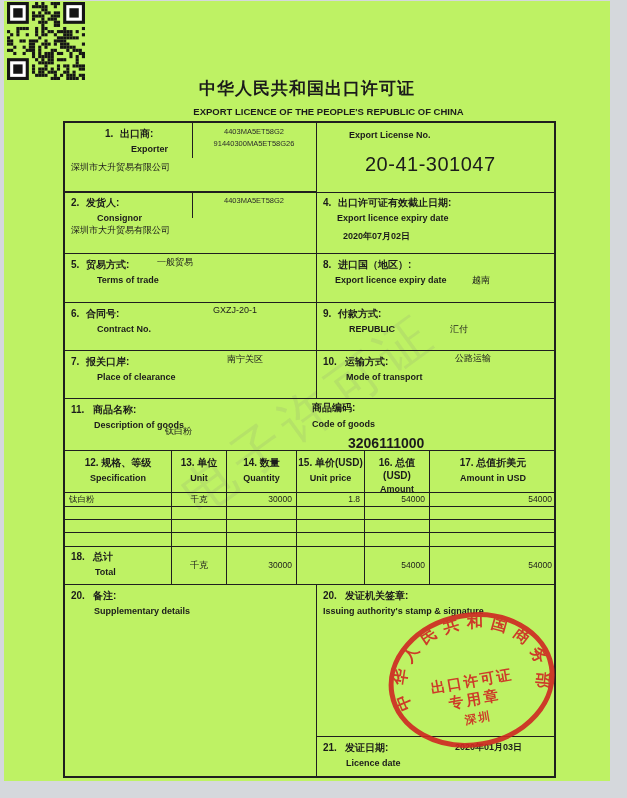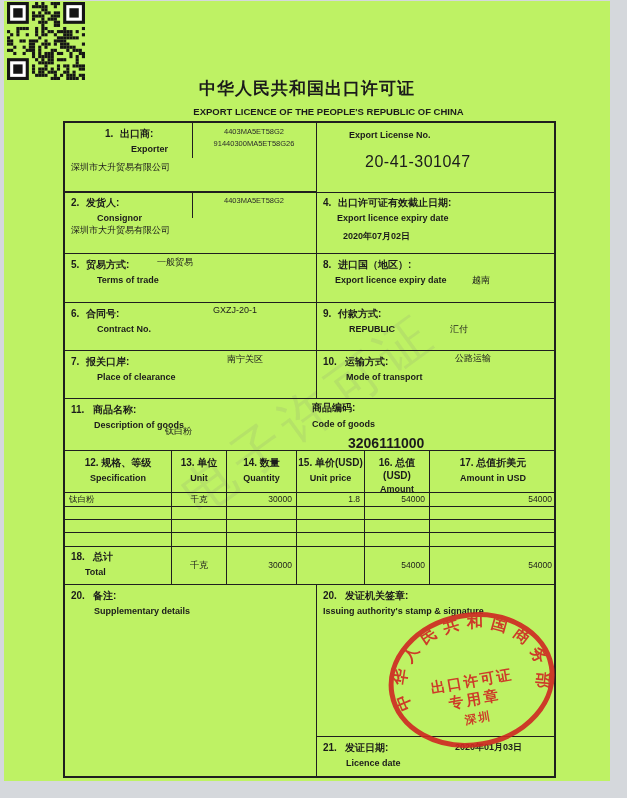--- a/index.html
+++ b/index.html
@@ -20,21 +20,21 @@
   .b-r { border-right:1px solid #1f1f1f; }
   .b-b { border-bottom:1px solid #1f1f1f; }
   .b-t { border-top:1px solid #1f1f1f; }
 
   .lbl { font-size:10px; font-weight:bold; white-space:nowrap; }
   .no  { display:inline-block; min-width:15px; font-weight:bold; }
   .en  { font-size:9px; font-weight:bold; margin-left:26px; margin-top:3px; white-space:nowrap; }
   .en.noind { margin-left:0; }
   .val { position:absolute; font-size:9px; white-space:nowrap; }
   .val.bold { font-weight:bold; }
-  .bignum { position:absolute; font-size:16px; letter-spacing:0.5px; }
+  .bignum { position:absolute; font-size:20px; letter-spacing:0.5px; }
   .codes { position:absolute; left:130px; top:3px; width:118px; text-align:center; font-size:7.5px; color:#2a2a2a; line-height:12px; }
   .pdiv { position:absolute; left:127px; top:0; width:1px; background:#1f1f1f; }
 
   .ith { position:absolute; text-align:center; font-weight:bold; padding-top:5px; }
   .ith .zh { font-size:10px; }
   .ith .ien { font-size:9px; margin-top:3px; }
   .itc { position:absolute; font-size:8.5px; padding:1px 4px; white-space:nowrap; }
   .r { text-align:right; } .c { text-align:center; }
 
   .stamp { position:absolute; left:382px; top:610px; width:172px; height:142px; transform:rotate(-10deg); opacity:0.9; }
@@ -403,21 +403,21 @@
       <div class="itc b-r b-b" style="left:0;top:410px;width:107px;height:14px;"></div>
         <div class="itc b-r b-b" style="left:107px;top:410px;width:55px;height:14px;"></div>
         <div class="itc b-r b-b" style="left:162px;top:410px;width:70px;height:14px;"></div>
         <div class="itc b-r b-b" style="left:232px;top:410px;width:68px;height:14px;"></div>
         <div class="itc b-r b-b" style="left:300px;top:410px;width:65px;height:14px;"></div>
         <div class="itc b-b" style="left:365px;top:410px;width:126px;height:14px;"></div>
     </div>
 
     <div class="cell b-r b-b" style="left:0;top:424px;width:107px;height:38px;padding:3px 6px;">
       <div class="lbl"><span class="no" style="min-width:22px;">18.</span><span>总计</span></div>
-      <div class="en" style="margin-left:14px;">Total</div>
+      <div class="en" style="margin-left:24px;">Total</div>
     </div>
     <div class="itc b-r b-b c" style="left:107px;top:424px;width:55px;height:38px;line-height:34px;font-size:9px;">千克</div>
     <div class="itc b-r b-b r" style="left:162px;top:424px;width:70px;height:38px;line-height:34px;">30000</div>
     <div class="itc b-r b-b r" style="left:232px;top:424px;width:68px;height:38px;line-height:34px;"></div>
     <div class="itc b-r b-b r" style="left:300px;top:424px;width:65px;height:38px;line-height:34px;">54000</div>
     <div class="itc b-b r" style="left:365px;top:424px;width:126px;height:38px;line-height:34px;">54000</div>
 
     <div class="cell b-r" style="left:0;top:462px;width:252px;height:193px;">
       <div class="lbl"><span class="no" style="min-width:22px;">20.</span><span>备注:</span></div>
       <div class="en" style="margin-left:23px;">Supplementary details</div>

